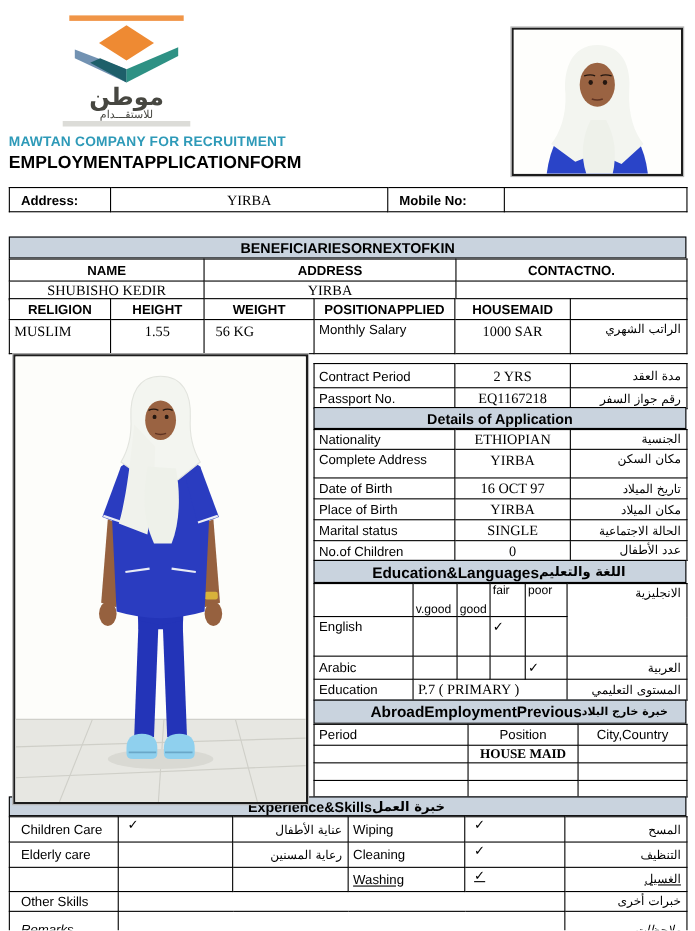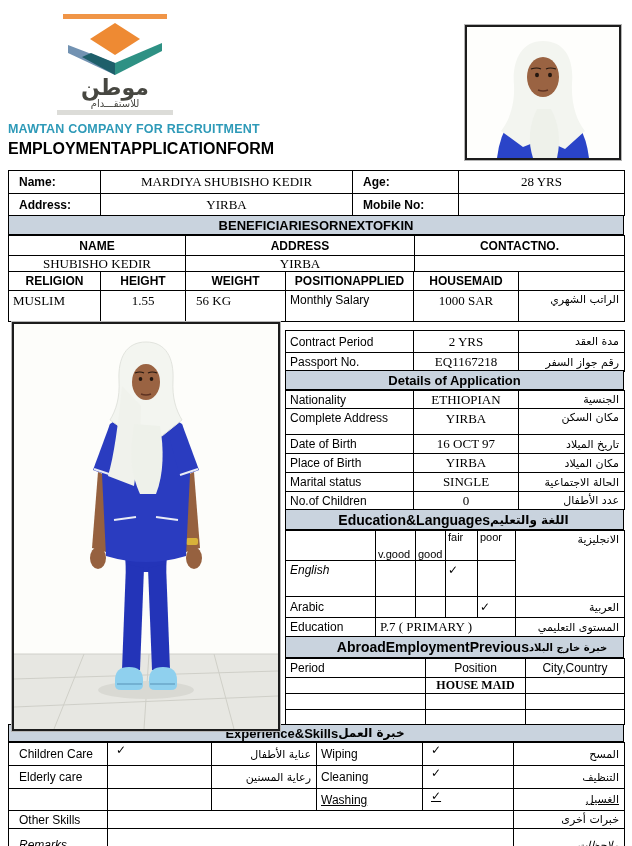--- a/index.html
+++ b/index.html
@@ -63,26 +63,20 @@
   </div>
 
   <table style="left:8px;top:170px;width:616px;">
     <colgroup>
         <col style="width:92px">
         <col style="width:252px">
         <col style="width:106px">
         <col style="width:166px">
       </colgroup>
     <tbody>
-        <tr style="height:23px;">
-      <td class="bold pl">Name:</td>
-      <td class="serif center">MARDIYA SHUBISHO KEDIR</td>
-      <td class="bold pl">Age:</td>
-      <td class="serif center">28 YRS</td>
-    </tr>
     <tr style="height:22px;">
       <td class="bold pl">Address:</td>
       <td class="serif center">YIRBA</td>
       <td class="bold pl">Mobile No:</td>
       <td class="serif center"></td>
     </tr>
   </tbody>
     </table>
 
   <div class="banner" style="left:8px;top:215px;width:616px;height:20px;font-size:13px;justify-content:center;">
@@ -218,21 +212,21 @@
       </colgroup>
     <tbody>
         <tr style="height:30px;">
       <td></td>
       <td class="hsmall" style="vertical-align:bottom;">v.good</td>
       <td class="hsmall" style="vertical-align:bottom;">good</td>
       <td class="hsmall" style="vertical-align:top;">fair</td>
       <td class="hsmall" style="vertical-align:top;">poor</td>
       <td class="ar top" rowspan="2">الانجليزية</td>
     </tr>
-    <tr style="height:36px;font-style:italic;">
+    <tr style="height:36px;">
       <td class="top pl4 lbl">English</td>
       <td></td>
       <td></td>
       <td class="check top" style="padding-left:2px;">✓</td>
       <td></td>
     </tr>
     <tr style="height:21px;">
       <td class="pl4 lbl">Arabic</td>
       <td></td>
       <td></td>

